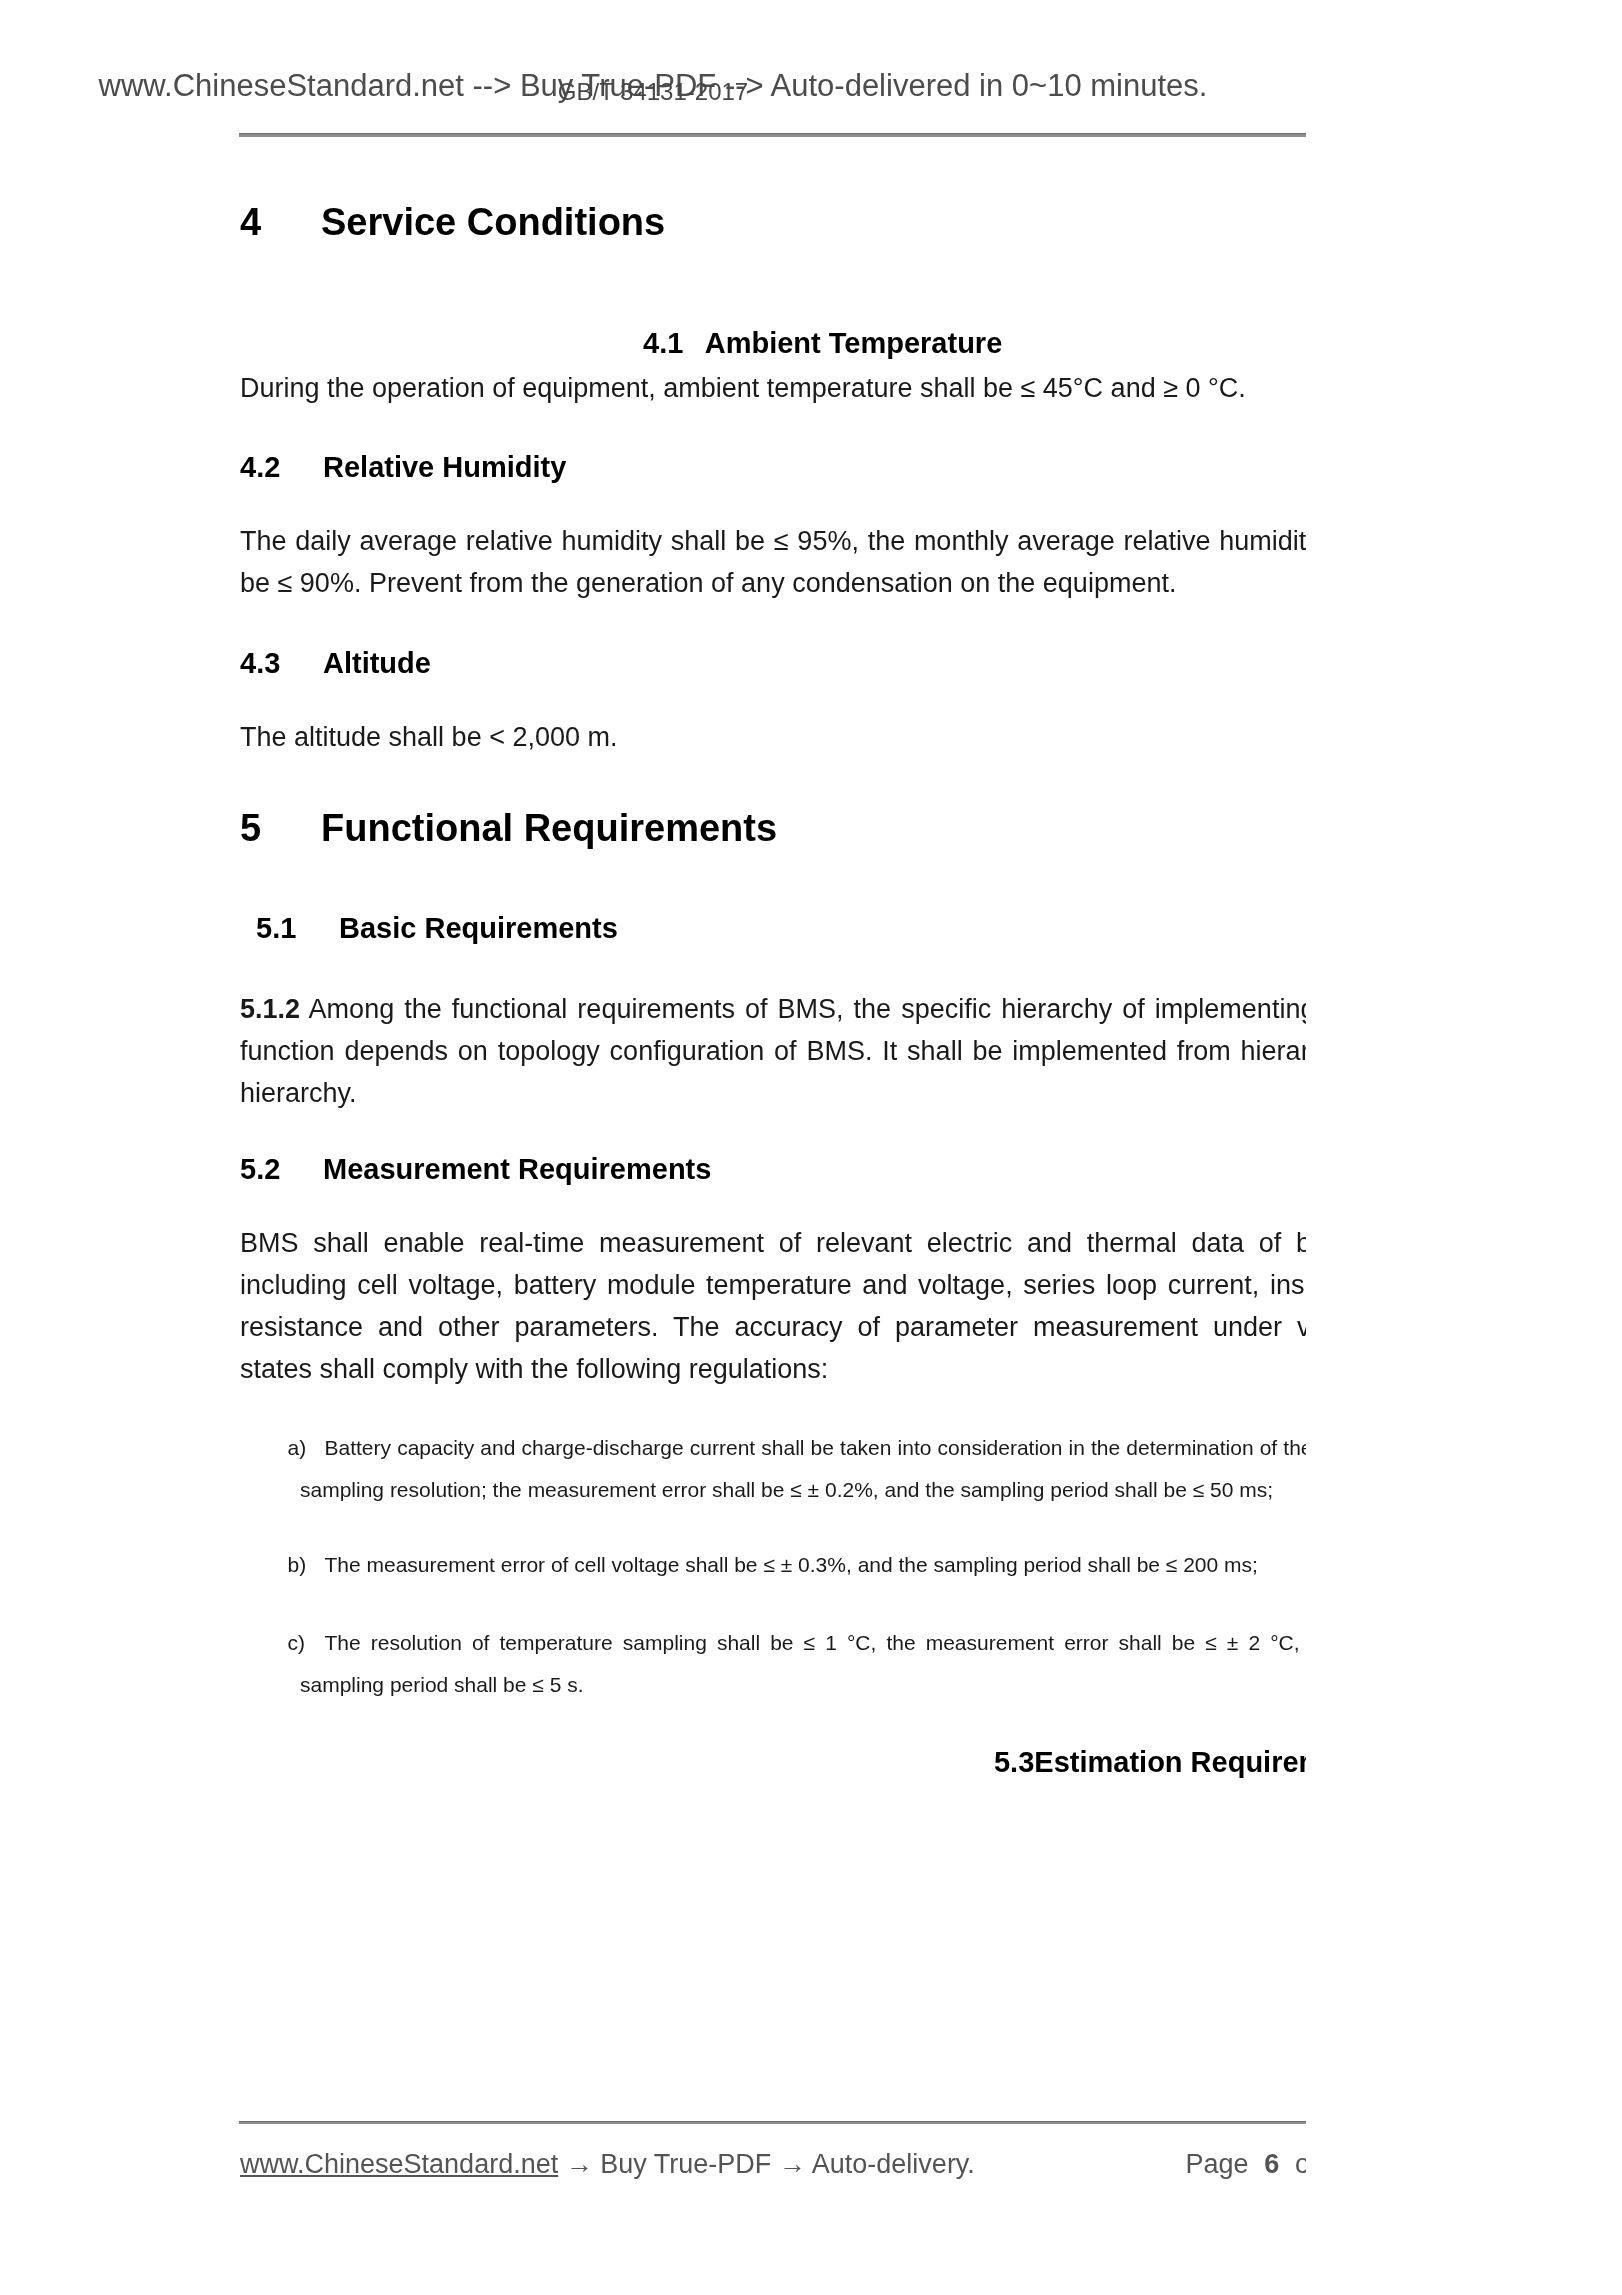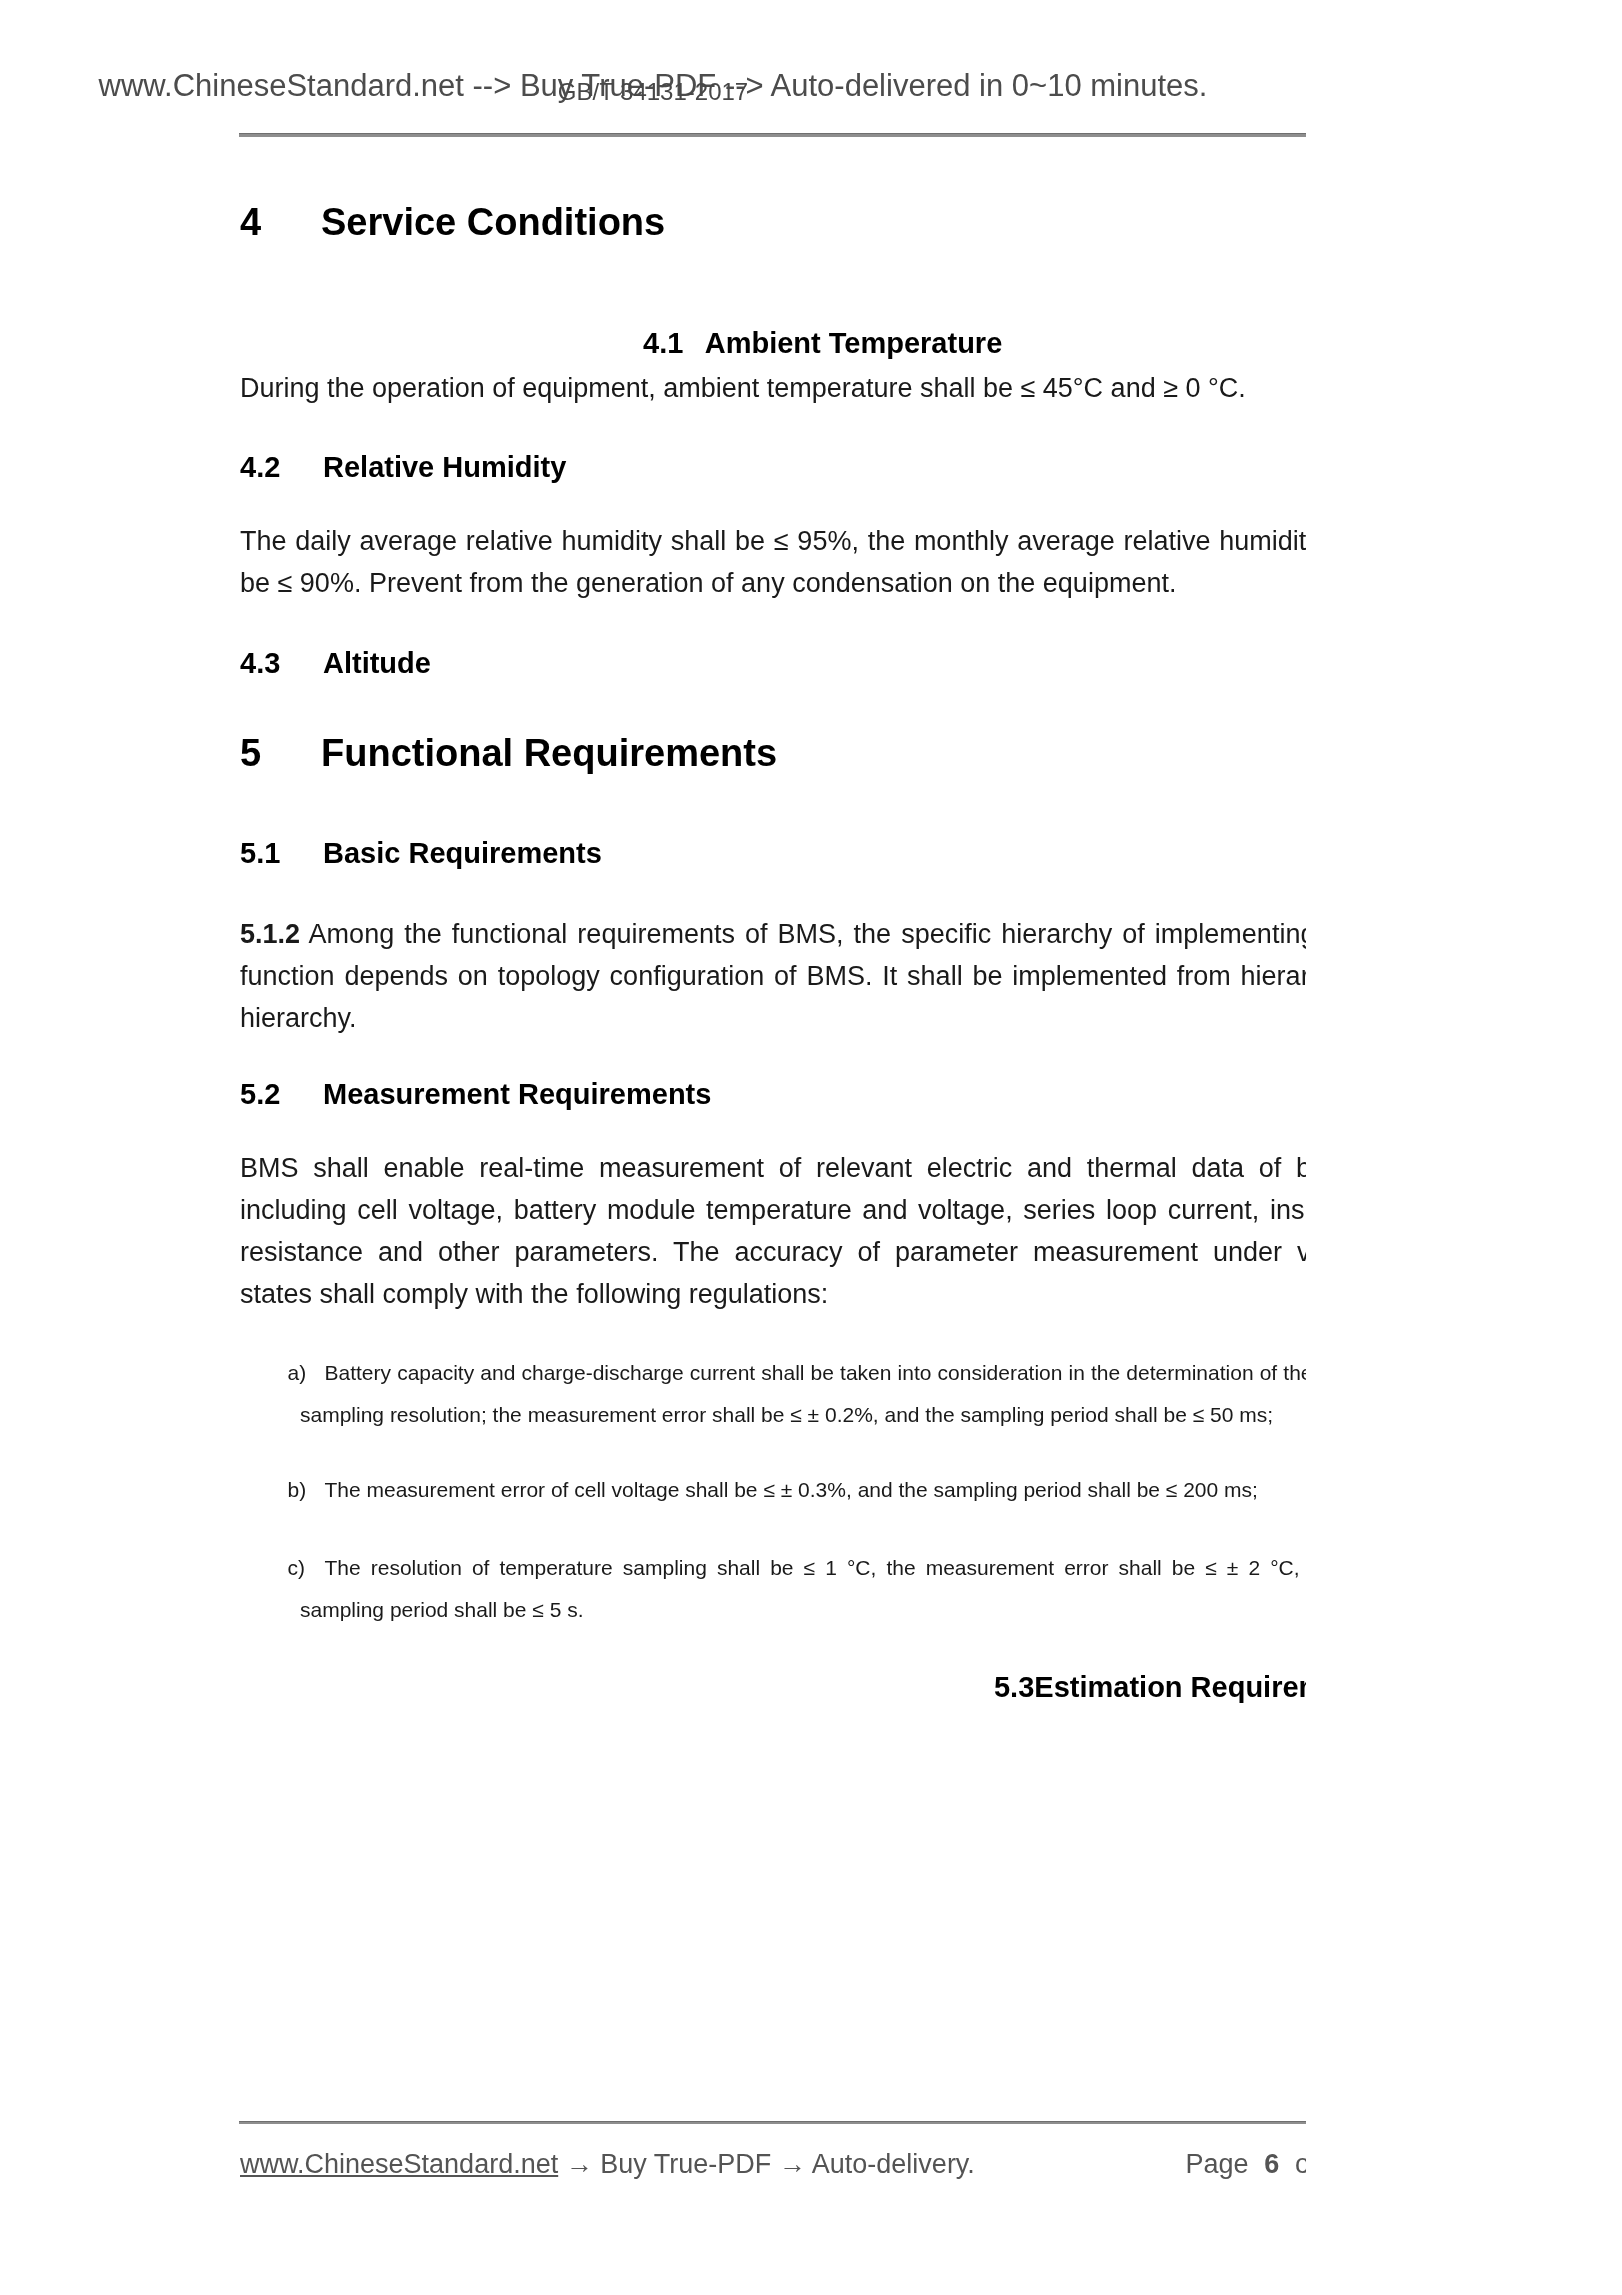--- a/index.html
+++ b/index.html
@@ -58,21 +58,21 @@
   .li .li-marker { display:inline-block; width:37px; text-indent:0; }
 
   
   .b-h2-41 { margin-top:75px;text-align:center; }
   .b-p-41  { margin-top:4.2px;  }
   .b-h2-42 { margin-top:38px; }
   .b-p-42  { margin-top:33px; }
   .b-h2-43 { margin-top:39px; }
   .b-p-43  { margin-top:33px; }
   .b-h1-5  { margin-top:44px; }
-  .b-h2-51 { margin-top:54px; }
+  .b-h2-51 { margin-top:54px;margin-left:16px; }
   .b-p-511 { margin-top:31px; }
   .b-p-512 { margin-top:40px; }
   .b-h2-52 { margin-top:35px; }
   .b-p-52  { margin-top:33px; }
   .b-li-a  { margin-top:37px; }
   .b-li-b  { margin-top:33px; }
   .b-li-c  { margin-top:36px; }
   .b-h2-53 { margin-top:36px;text-align:right; }
 
   
@@ -113,20 +113,21 @@
     <p class="para b-p-41">During the operation of equipment, ambient temperature shall be ≤ 45°C and ≥ 0 °C.</p>
 
     <div class="h2 b-h2-42">
       <span class="hnum">4.2</span><span>Relative Humidity</span>
     </div>
     <p class="para b-p-42">The daily average relative humidity shall be ≤ 95%, the monthly average relative humidity shall be ≤ 90%. Prevent from the generation of any condensation on the equipment.</p>
 
     <div class="h2 b-h2-43">
       <span class="hnum">4.3</span><span>Altitude</span>
     </div>
+    <p class="para b-p-43">The altitude shall be &lt; 2,000 m.</p>
 
     <div class="h1 b-h1-5">
       <span class="hnum">5</span><span>Functional Requirements</span>
     </div>
 
     <div class="h2 b-h2-51">
       <span class="hnum">5.1</span><span>Basic Requirements</span>
     </div>
     <p class="para b-p-512">
       <span class="clause-num">5.1.2</span>

